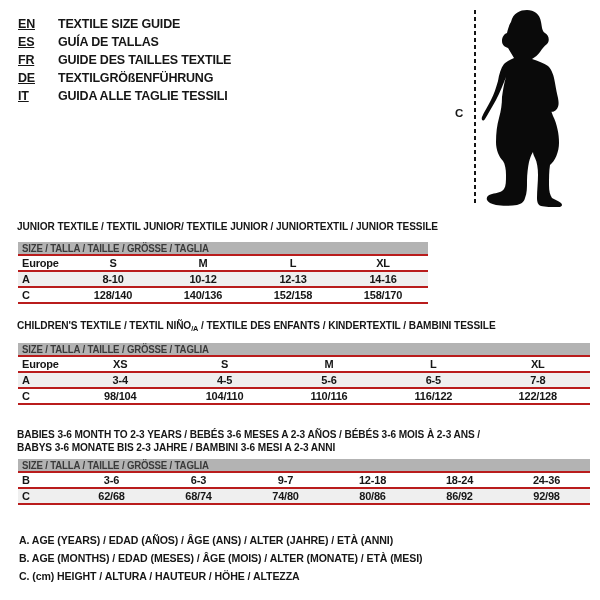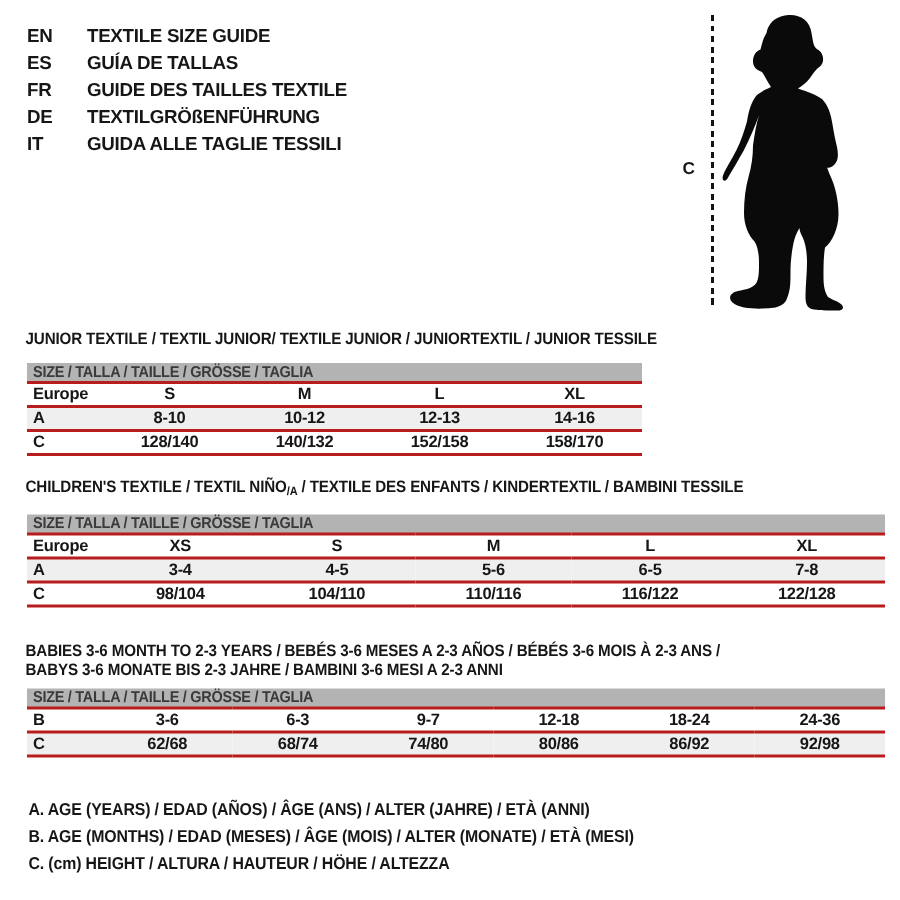--- a/index.html
+++ b/index.html
@@ -4,21 +4,21 @@
 <style>
   * { margin:0; padding:0; box-sizing:border-box; }
   html,body { width:600px; height:600px; background:#ffffff;
               font-family:"Liberation Sans", sans-serif; color:#161616; }
   .page { position:relative; width:600px; height:600px; overflow:hidden; background:#fff; }
 
   
   .lang-block { position:absolute; left:18px; top:15px; }
   .lang-row { display:flex; height:18px; line-height:18px;
               font-weight:bold; font-size:12.5px; letter-spacing:-0.2px; }
-  .lang-code { width:40px; }
+  .lang-code { width:40px;text-decoration:underline; }
   .lang-title { white-space:nowrap; }
 
   
   .baby-svg { position:absolute; left:480px; top:0; width:120px; height:215px; }
   .measure-line { position:absolute; left:474px; top:10px; width:2px; height:195px;
                   background:repeating-linear-gradient(to bottom,#141414 0 4px,transparent 4px 7px); }
   .measure-label { position:absolute; left:455px; top:107px;
                    font-weight:bold; font-size:11.5px; }
 
   
@@ -127,21 +127,21 @@
       <tr class="alt">
         <td class="rowlabel">A</td>
         <td>8-10</td>
         <td>10-12</td>
         <td>12-13</td>
         <td>14-16</td>
       </tr>
       <tr>
         <td class="rowlabel">C</td>
         <td>128/140</td>
-        <td>140/132</td>
+        <td>140/136</td>
         <td>152/158</td>
         <td>158/170</td>
       </tr>
     </tbody>
       </table>
   </div>
 
   <div class="tbl-title title2"><span>CHILDREN'S TEXTILE / TEXTIL NIÑO</span><span class="sub">/A</span><span> / TEXTILE DES ENFANTS / KINDERTEXTIL / BAMBINI TESSILE</span></div>
   <div class="size-table t2">
     <table>

